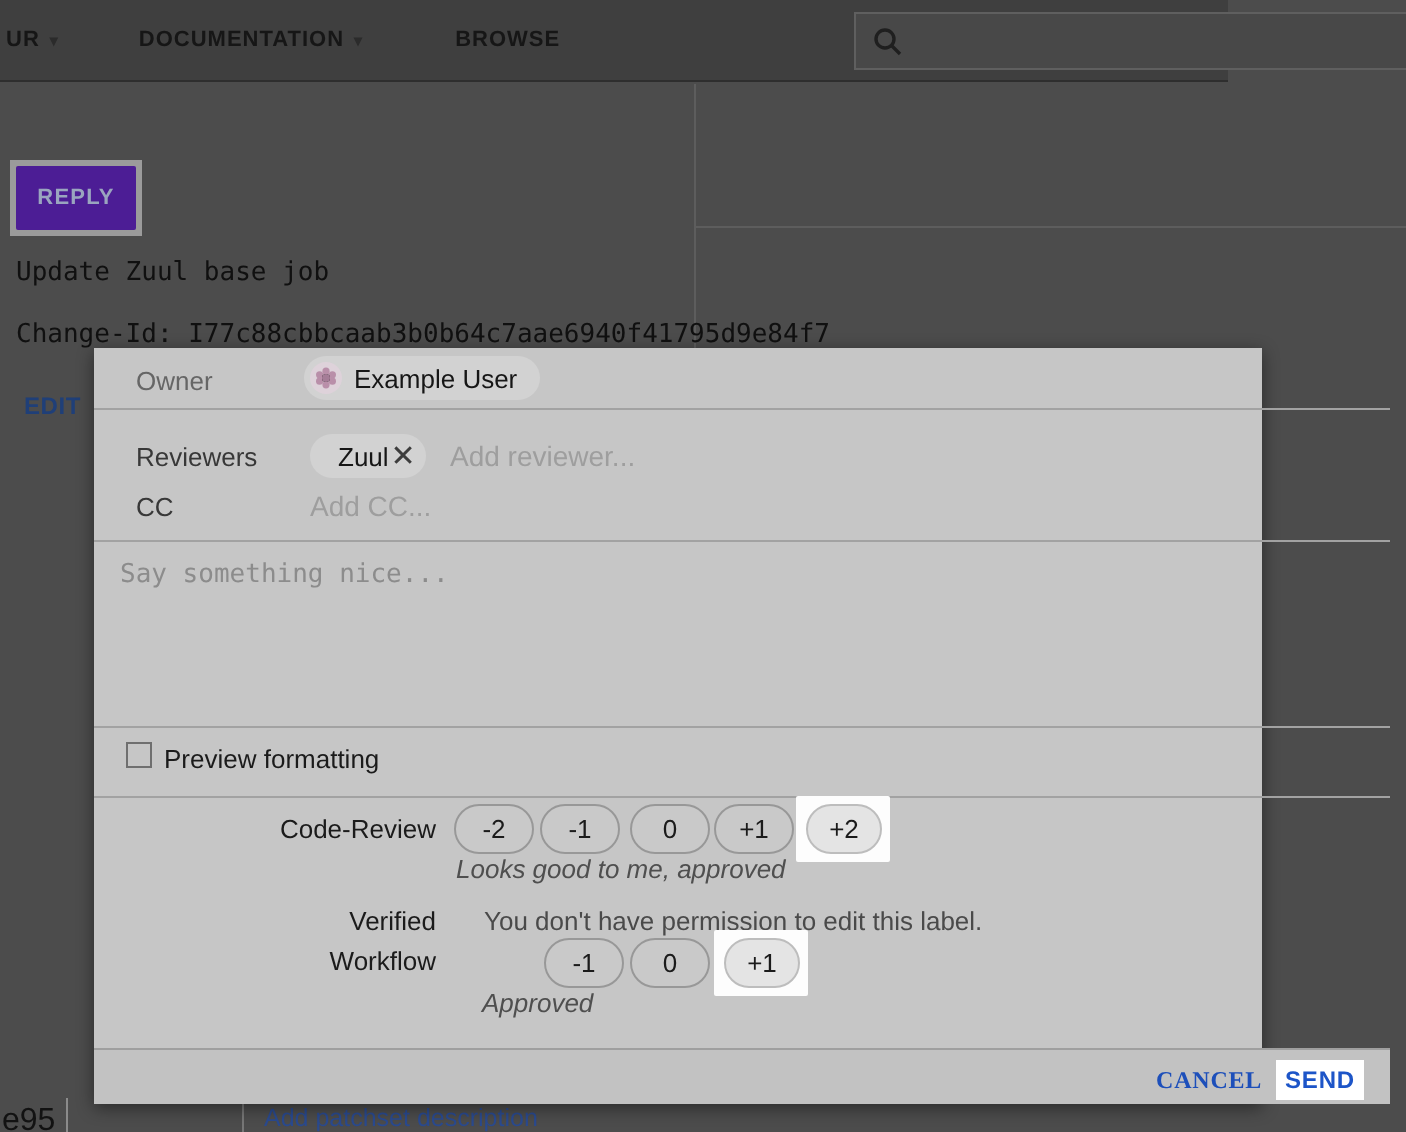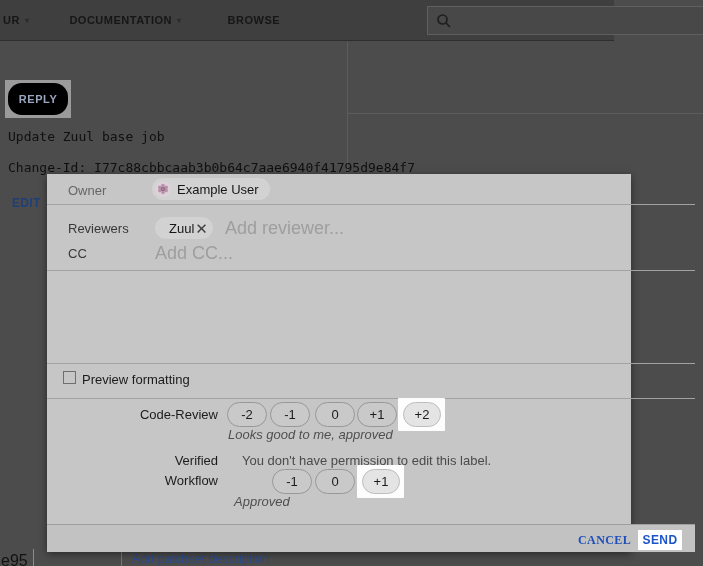--- a/index.html
+++ b/index.html
@@ -19,21 +19,21 @@
                background:#484848; border:1px solid #5f5f5f; display:flex; align-items:center; }
   .searchbox input { flex:1; background:transparent; border:none; outline:none;
                      color:#222; font-size:13px; height:100%; }
   .search-icon { margin:0 6px 0 8px; display:flex; }
 
   
   .vline { position:absolute; left:347px; top:42px; width:1px; height:132px; background:#5d5d5d; }
   .hline { position:absolute; left:348px; top:113px; width:355px; height:1px; background:#5d5d5d; }
 
   .reply-ring { position:absolute; left:5px; top:80px; padding:3px; background:#9b9b9b; }
-  .reply-btn { width:60px; height:32px; background:#000000; border:none; border-radius:14px;
+  .reply-btn { width:60px; height:32px; background:#4c1d95; border:none; border-radius:1px;
                color:#9aa5bf; font-size:11px; font-weight:bold; letter-spacing:.6px;
                font-family:"Liberation Sans", sans-serif; cursor:pointer; }
   .commit { position:absolute; left:8px; font-family:"DejaVu Sans Mono", monospace;
             font-size:13px; color:#101010; white-space:pre; }
   .commit-title { top:129px; }
   .commit-changeid { top:160px; }
   .edit-link { position:absolute; left:12px; top:196px; color:#1f3f78; font-size:12px;
                font-weight:bold; letter-spacing:.3px; cursor:pointer; }
 
   .bottomstrip { position:absolute; left:0; top:549px; width:703px; height:17px; }
@@ -54,21 +54,21 @@
   .lbl-cc { left:21px; top:72px; color:#383838; }
 
   .chip { position:absolute; height:22px; background:#d2d2d2; border-radius:11px;
           display:flex; align-items:center; color:#161616; }
   .chip-owner { left:105px; top:4px; padding:0 11px 0 3px; }
   .chip-zuul { left:108px; top:43px; padding:0 5px 0 14px; cursor:default; }
   .chip .avatar { margin-right:6px; display:flex; }
   .chip-x { font-size:15px; color:#3d3d3d; margin-left:1px; cursor:pointer; line-height:1; }
 
   .add-input { position:absolute; background:transparent; border:none; outline:none;
-               font-family:"Liberation Sans", sans-serif; font-size:18px; color:#000000; }
+               font-family:"Liberation Sans", sans-serif; font-size:14px; color:#000000; }
   .add-input::placeholder { color:#9e9e9e; opacity:1; }
   .inp-reviewer { left:178px; top:44px; width:220px; height:20px; }
   .inp-cc { left:108px; top:69px; width:220px; height:20px; }
 
   .msg-area { position:absolute; left:8px; top:100px; width:632px; height:85px;
               background:transparent; border:none; outline:none; resize:none;
               font-family:"DejaVu Sans Mono", monospace; font-size:13px; color:#333;
               padding:6px 0 0 5px; }
   .msg-area::placeholder { color:#8c8c8c; opacity:1; }
 
@@ -167,20 +167,21 @@
   <div class="chip chip-zuul">
     <span>Zuul</span>
     <span class="chip-x">✕</span>
   </div>
   <input class="add-input inp-reviewer" type="text" placeholder="Add reviewer..." style="">
 
   <div class="lbl lbl-cc">CC</div>
   <input class="add-input inp-cc" type="text" placeholder="Add CC..." style="">
   <div class="dlg-divider" style="top:96px;"></div>
 
+  <textarea class="msg-area" placeholder="Say something nice..." style=""></textarea>
   <div class="dlg-divider" style="top:189px;"></div>
 
   <input type="checkbox" class="preview-check" style="">
   <div class="preview-lbl">Preview formatting</div>
   <div class="dlg-divider" style="top:224px;"></div>
 
   <div class="score-lbl" style="top:233px;">Code-Review</div>
   <div class="pill" style="left:180px; top:228px;">-2</div>
   <div class="pill" style="left:223px; top:228px;">-1</div>
   <div class="pill" style="left:268px; top:228px;">0</div>
@@ -192,21 +193,21 @@
 
   <div class="score-lbl" style="top:279px;">Verified</div>
   <div class="score-msg" style="top:279px;">You don't have permission to edit this label.</div>
 
   <div class="score-lbl" style="top:299px;padding-left:32px;">Workflow</div>
   <div class="pill" style="left:225px; top:295px;">-1</div>
   <div class="pill" style="left:268px; top:295px;">0</div>
   <div class="hl-box" style="left:310px; top:291px; width:47px; height:33px;">
     <div class="pill hl" style="left:5px; top:4px; width:38px;">+1</div>
   </div>
-  <div class="score-desc" style="left:187px; top:320px;text-align:center;">Approved</div>
+  <div class="score-desc" style="left:194px; top:320px;text-align:center;">Approved</div>
 
   <div class="footer">
     <div class="footer-btn cancel-btn">CANCEL</div>
     <div class="send-box">
       <div class="send-btn">SEND</div>
     </div>
   </div>
 </div>
 
 </body></html>

